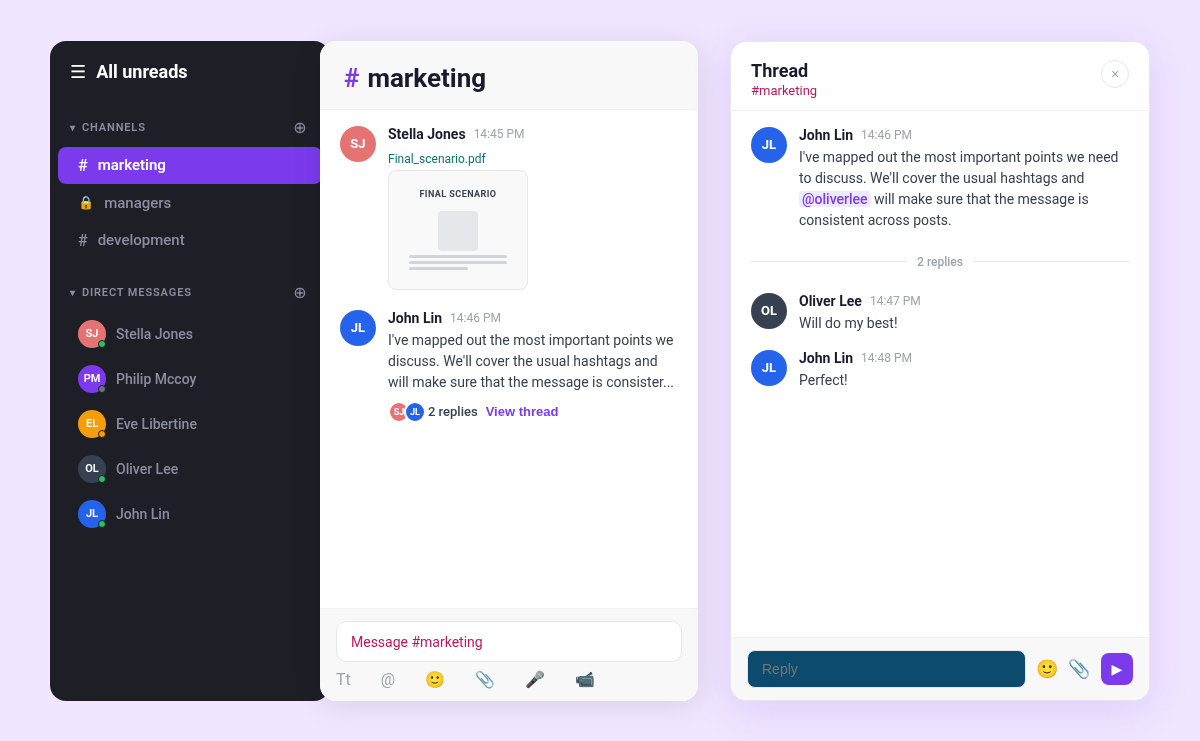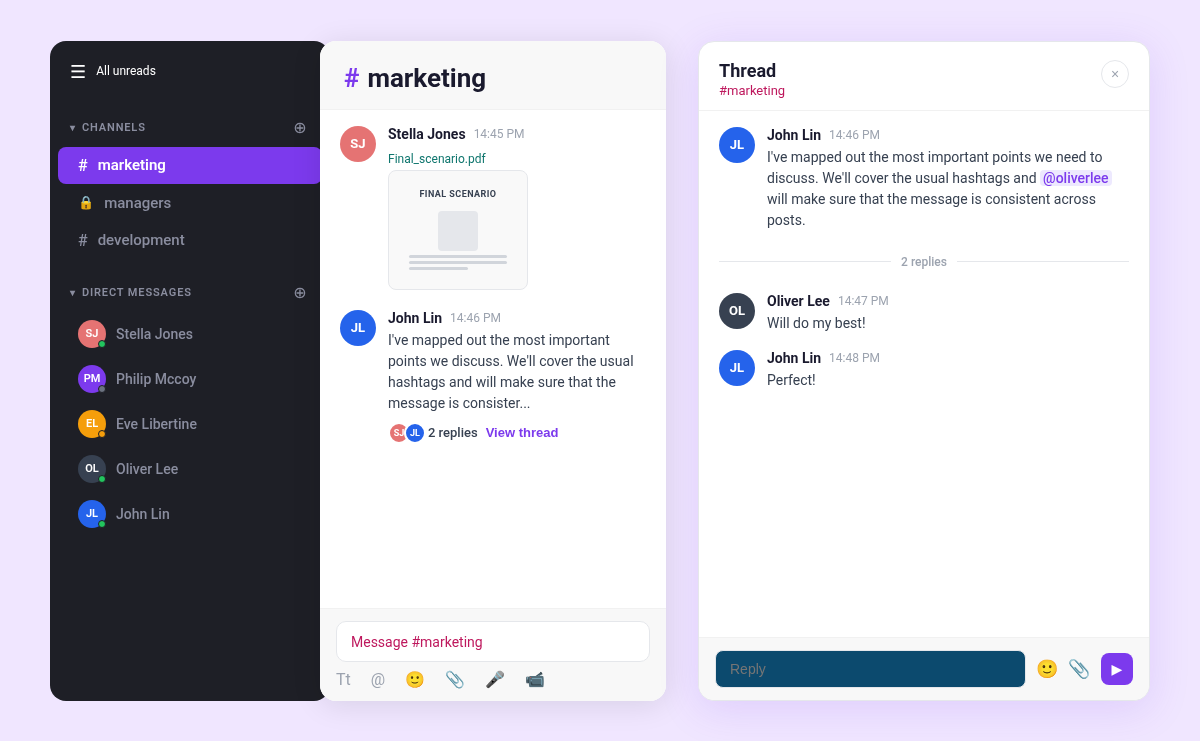--- a/index.html
+++ b/index.html
@@ -32,22 +32,22 @@
       align-items: center;
       gap: 10px;
       padding: 0 20px 20px;
     }
     .hamburger-icon {
       color: #fff;
       font-size: 18px;
     }
     .sidebar-title {
       color: #fff;
-      font-size: 12px;
-      font-weight: 400;
+      font-size: 18px;
+      font-weight: 700;
     }
     .section-header {
       display: flex;
       align-items: center;
       justify-content: space-between;
       padding: 8px 20px;
       margin-top: 8px;
     }
     .section-label {
       color: #8a8d9f;
@@ -329,31 +329,31 @@
       padding: 10px 14px;
       margin-bottom: 8px;
     }
     .message-placeholder {
       color: #be185d;
       font-size: 14px;
     }
     .toolbar-icons {
       display: flex;
       align-items: center;
-      gap: 20px;
+      gap: 30px;
     }
     .toolbar-icon {
       color: #9ca3af;
       font-size: 16px;
       cursor: pointer;
     }
 
     
     .thread-panel {
-      width: 452px;
+      width: 420px;
       background: #fff;
       border-radius: 16px;
       margin-left: 32px;
       z-index: 3;
       display: flex;
       flex-direction: column;
       box-shadow: 0 8px 40px rgba(124,58,237,0.15);
       overflow: hidden;
       border: 1.5px solid #e5e7eb;
       position: relative;

